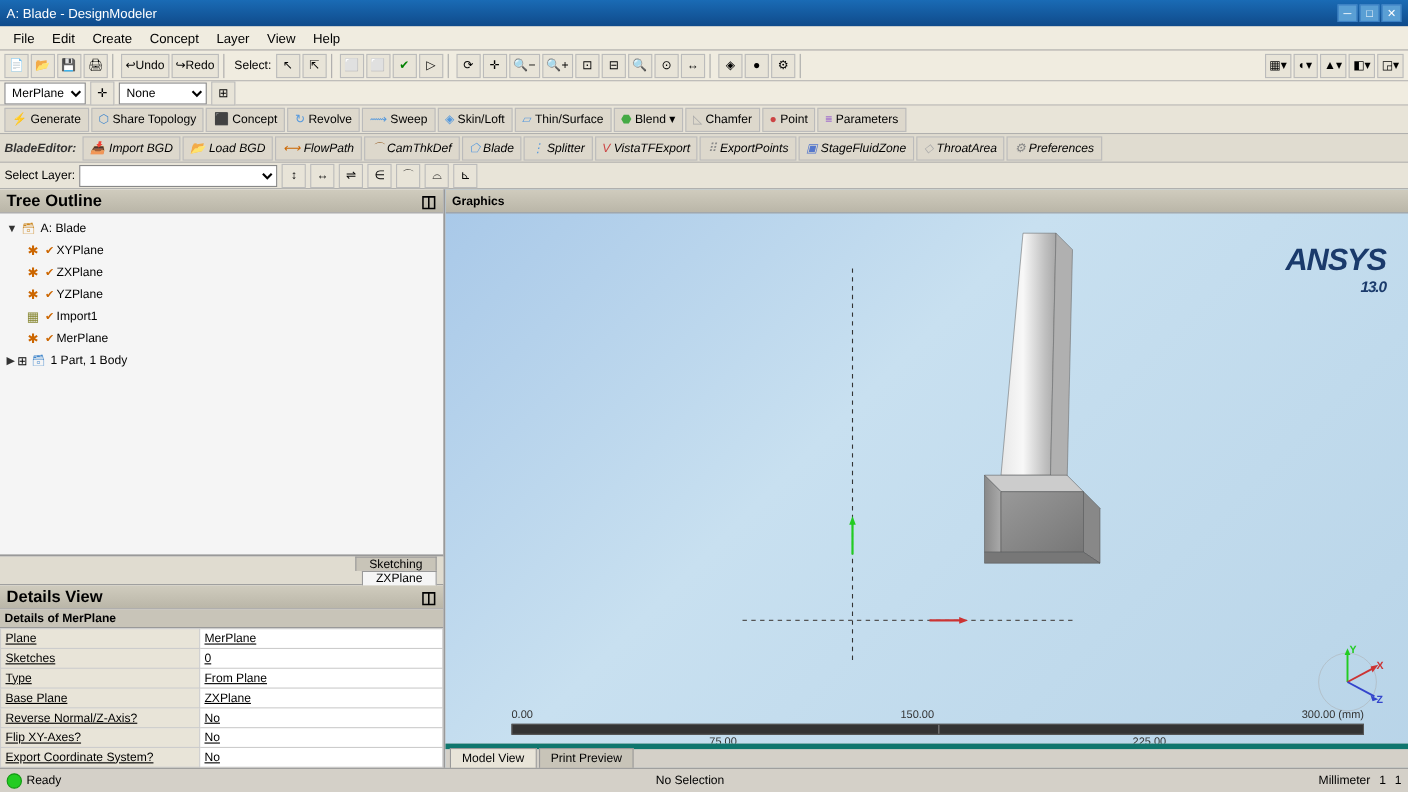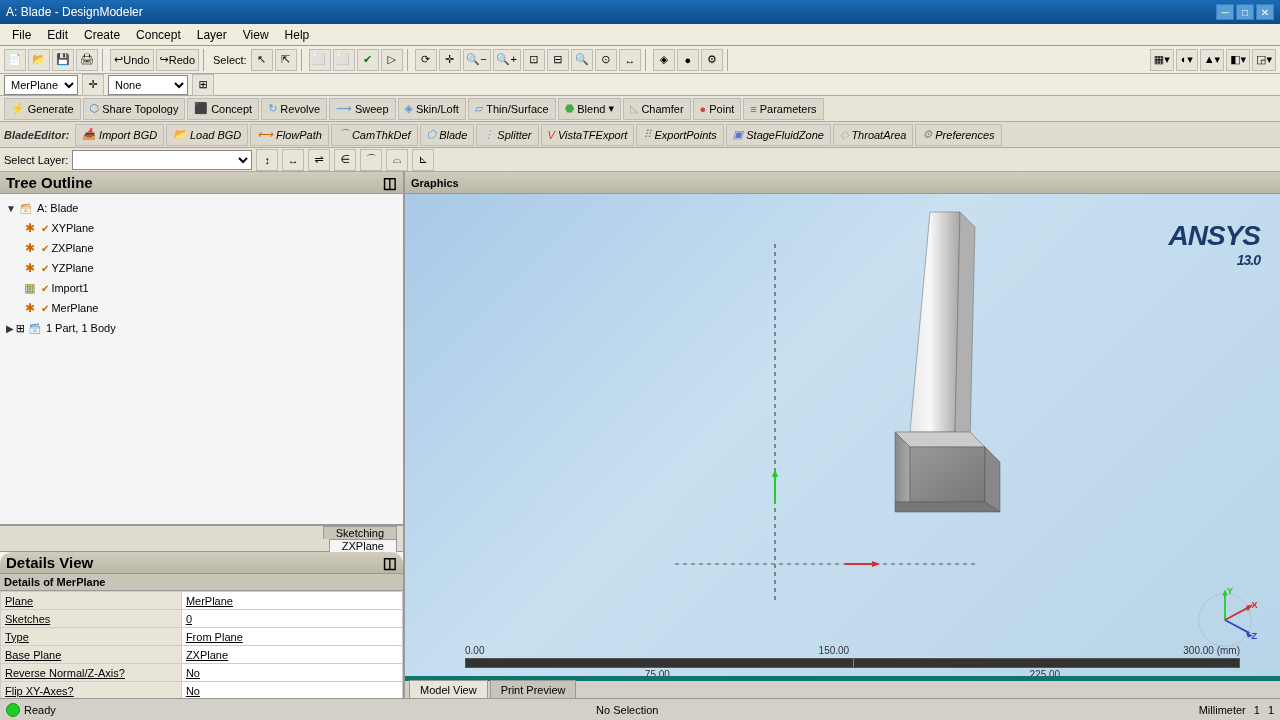--- a/index.html
+++ b/index.html
@@ -171,23 +171,22 @@
     }
     .tab-btn {
       height: 22px; padding: 0 12px;
       background: #c8c4b8; border: 1px solid #999; border-bottom: none;
       cursor: pointer; font-size: 11px; margin-right: 2px;
     }
     .tab-btn.active { background: #f5f5f5; border-bottom: 1px solid #f5f5f5; }
 
     
     #details-view {
-      height: 168px;
+      height: 188px;
       overflow: hidden;
-      border-radius: 12px;
     }
     .details-table {
       width: 100%;
       border-collapse: collapse;
       font-size: 11px;
       text-decoration: underline;
     }
     .details-table tr { height: 18px; }
     .details-table td {
       border: 1px solid #ccc;

